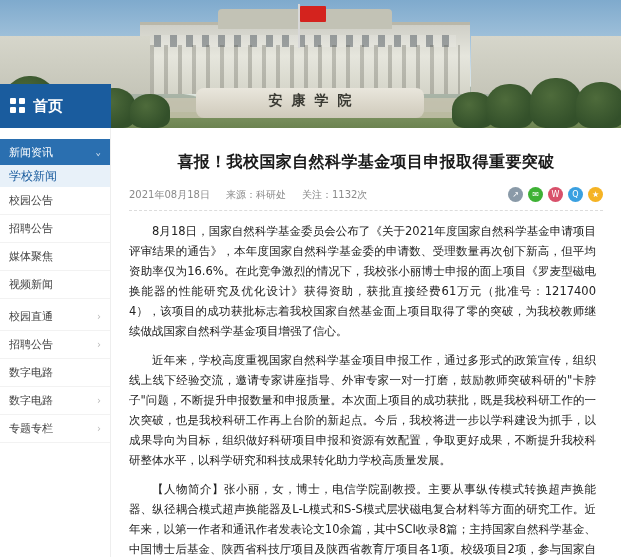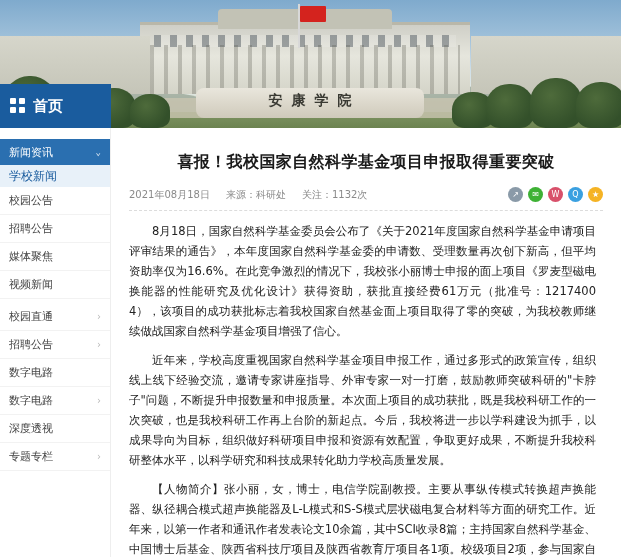--- a/index.html
+++ b/index.html
@@ -302,24 +302,20 @@
       </div>
       <div class="side-item">
         <span>数字电路</span>
         <span class="chev"></span>
       </div>
       <div class="side-item">
         <span>数字电路</span>
         <span class="chev">›</span>
       </div>
       <div class="side-item">
-        <span>深度透视</span>
-        <span class="chev"></span>
-      </div>
-      <div class="side-item">
         <span>专题专栏</span>
         <span class="chev">›</span>
       </div>
     </div>
 
     <div class="main">
       <div class="art-title">喜报！我校国家自然科学基金项目申报取得重要突破</div>
 
       <div class="meta">
         <span class="m">2021年08月18日</span>

